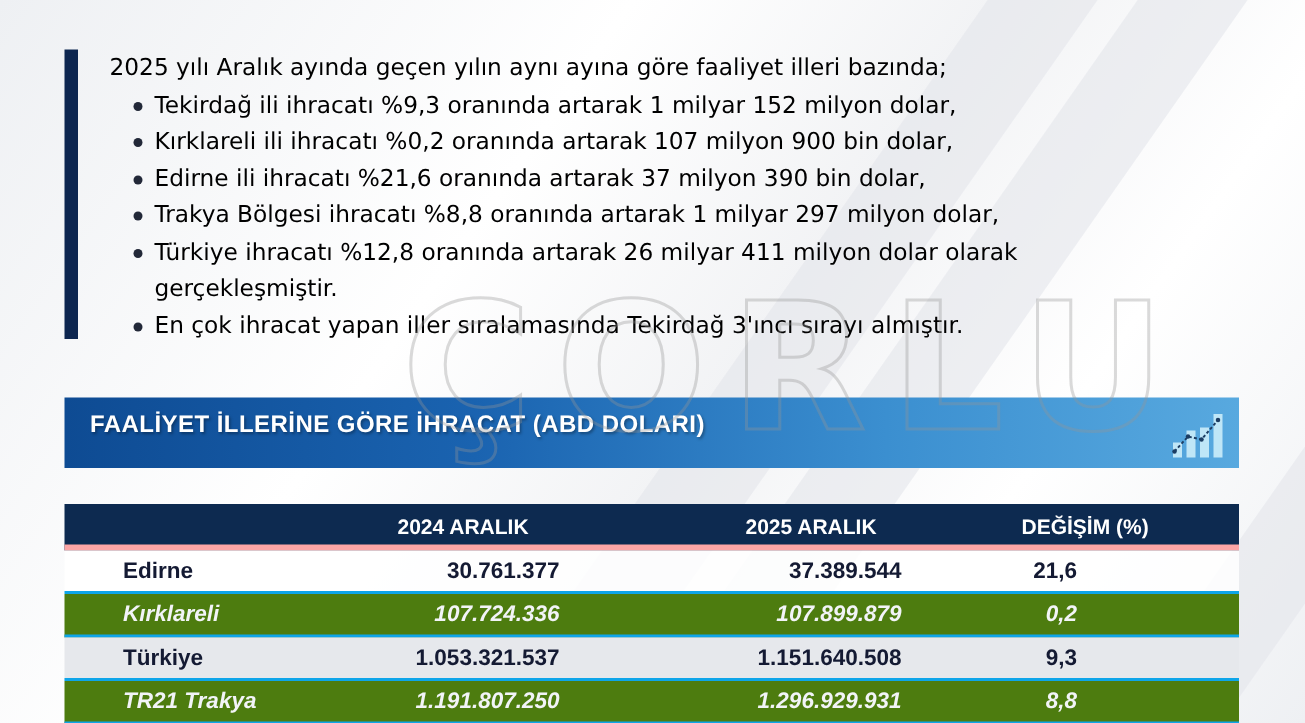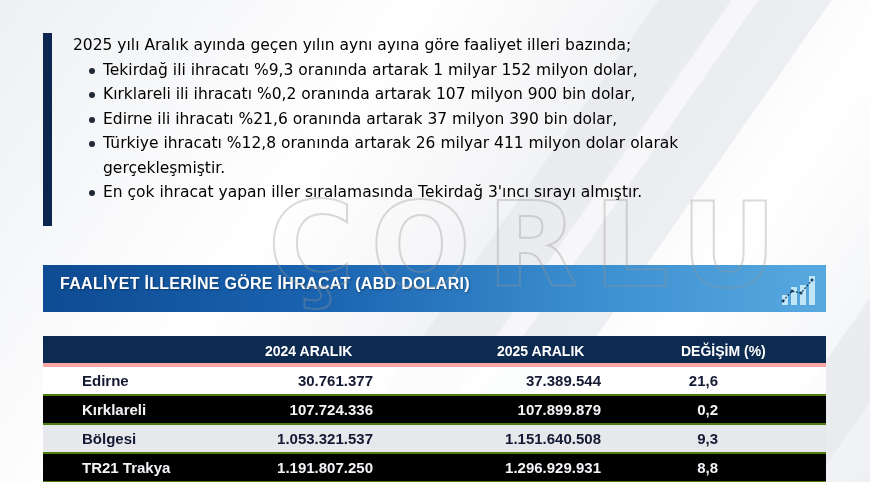--- a/index.html
+++ b/index.html
@@ -54,25 +54,25 @@
     .thead {
       height: 31px; background: #0d2a50; border-bottom: 4px solid #fca5a5;
       position: relative;
       font-family: "Liberation Sans", sans-serif; font-weight: bold;
       font-size: 14px; color: #ffffff;
     }
     .thead span { position: absolute; top: 7px; }
     .row {
       height: 29px; position: relative;
       font-family: "Liberation Sans", sans-serif; font-weight: bold; font-size: 15px;
-      border-bottom: 2px solid #4d7c0f;
+      border-bottom: 2px solid #0ea5e9;
     }
     .row span { position: absolute; top: 5px; }
     .row.light { background: rgba(255,255,255,0.85); color: #141a33; }
-    .row.gray { background: #000000; color: #f2f4f7; }
+    .row.gray { background: #4d7c0f; color: #f2f4f7; font-style: italic; }
     .row.pale { background: #e6e8ec; color: #141a33; }
     .c-name { left: 39px; }
     .c-y24 { right: 453px; text-align: left; }
     .c-y25 { right: 225px; text-align: center; }
     .c-chg { right: 108px; text-align: left; }
     .h-y24 { left: 222px; }
     .h-y25 { left: 454px; }
     .h-chg { left: 638px; }
   </style>
 </head>
@@ -83,20 +83,21 @@
 <div class="bg-stripe" style="left:840px;"></div>
 
 <div class="intro">
   <div class="intro-bar"></div>
   <div class="intro-text">
     <p>2025 yılı Aralık ayında geçen yılın aynı ayına göre faaliyet illeri bazında;</p>
     <ul>
       <li>Tekirdağ ili ihracatı %9,3 oranında artarak 1 milyar 152 milyon dolar,</li>
       <li>Kırklareli ili ihracatı %0,2 oranında artarak 107 milyon 900 bin dolar,</li>
       <li>Edirne ili ihracatı %21,6 oranında artarak 37 milyon 390 bin dolar,</li>
+      <li>Trakya Bölgesi ihracatı %8,8 oranında artarak 1 milyar 297 milyon dolar,</li>
       <li style="width:640px;">Türkiye ihracatı %12,8 oranında artarak 26 milyar 411 milyon dolar olarak gerçekleşmiştir.</li>
       <li>En çok ihracat yapan iller sıralamasında Tekirdağ 3'ıncı sırayı almıştır.</li>
     </ul>
   </div>
 </div>
 
 <div class="watermark">ÇORLU</div>
 
 <div class="banner">
   <div class="banner-title">FAALİYET İLLERİNE GÖRE İHRACAT (ABD DOLARI)</div>
@@ -125,21 +126,21 @@
     <span class="c-y25">37.389.544</span>
     <span class="c-chg">21,6</span>
   </div>
   <div class="row gray">
     <span class="c-name">Kırklareli</span>
     <span class="c-y24">107.724.336</span>
     <span class="c-y25">107.899.879</span>
     <span class="c-chg">0,2</span>
   </div>
   <div class="row pale">
-    <span class="c-name">Bölgesi</span>
+    <span class="c-name">Türkiye</span>
     <span class="c-y24">1.053.321.537</span>
     <span class="c-y25">1.151.640.508</span>
     <span class="c-chg">9,3</span>
   </div>
   <div class="row gray">
     <span class="c-name">TR21 Trakya</span>
     <span class="c-y24">1.191.807.250</span>
     <span class="c-y25">1.296.929.931</span>
     <span class="c-chg">8,8</span>
   </div>

